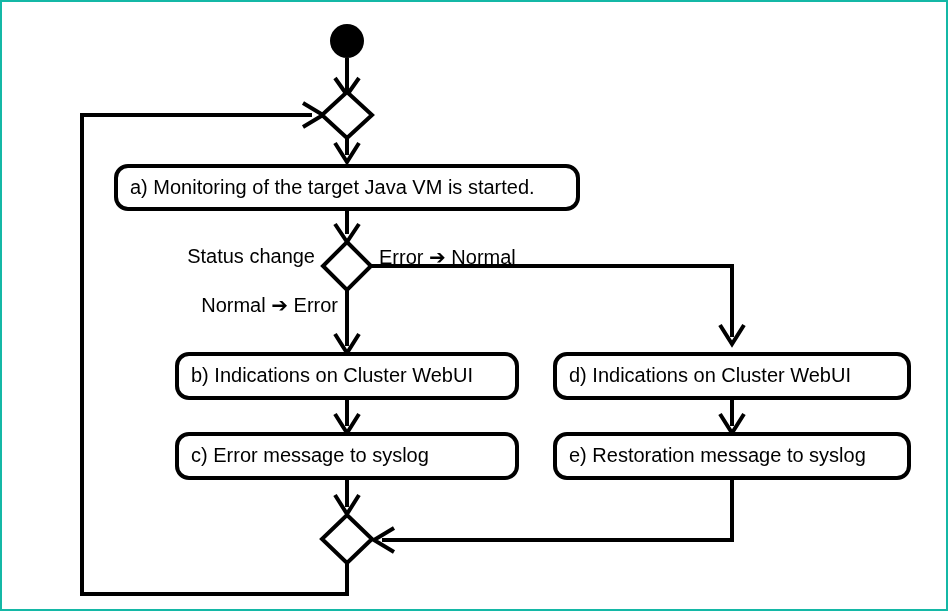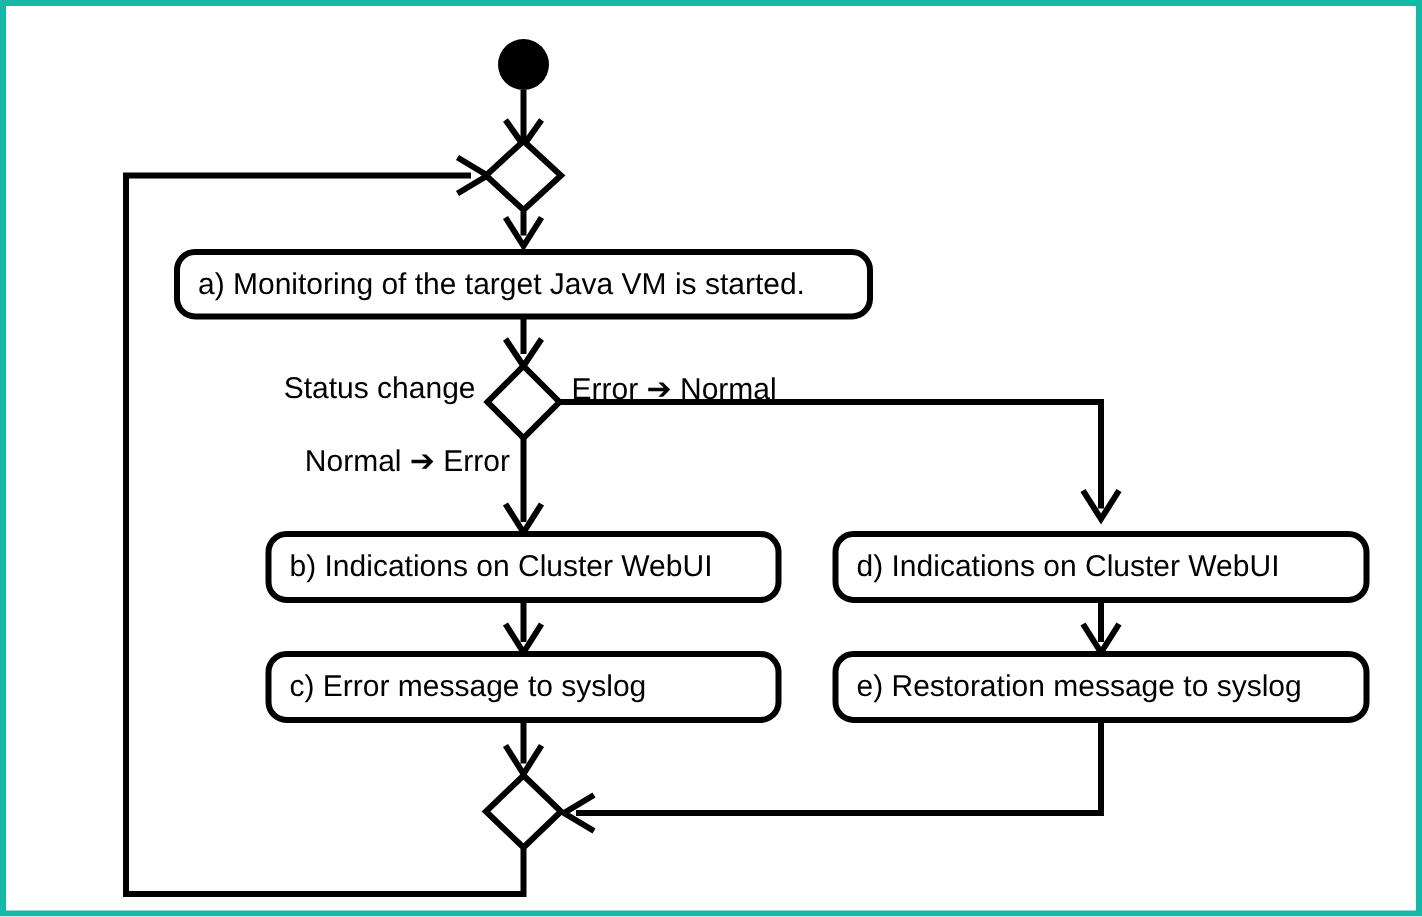--- a/index.html
+++ b/index.html
@@ -9,21 +9,21 @@
   }
   body {
     font-family: "Liberation Sans", sans-serif;
   }
   #diagram-root {
     position: relative;
     width: 948px;
     height: 611px;
     background: #ffffff;
     box-sizing: border-box;
-    border: 4px solid #14b8a6;
+    border: 2px solid #14b8a6;
     overflow: hidden;
   }
   #flow-svg {
     position: absolute;
     left: 0;
     top: 0;
     width: 948px;
     height: 611px;
   }
   .node-box {

